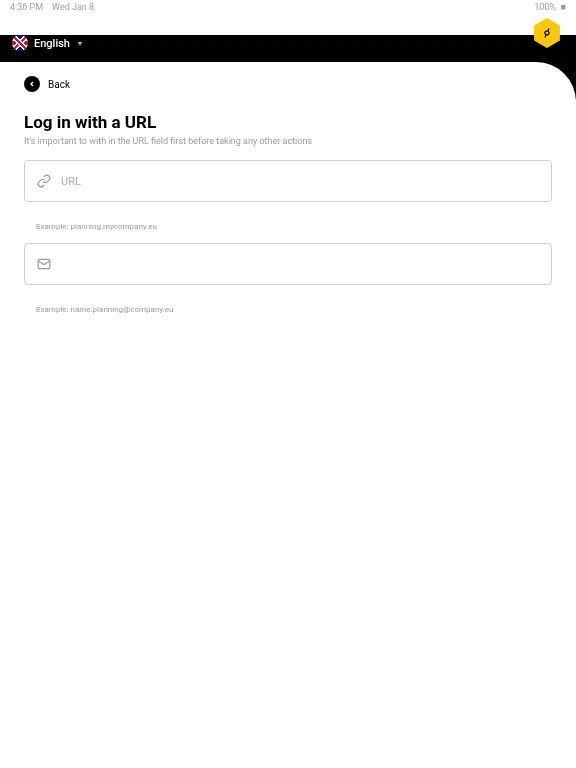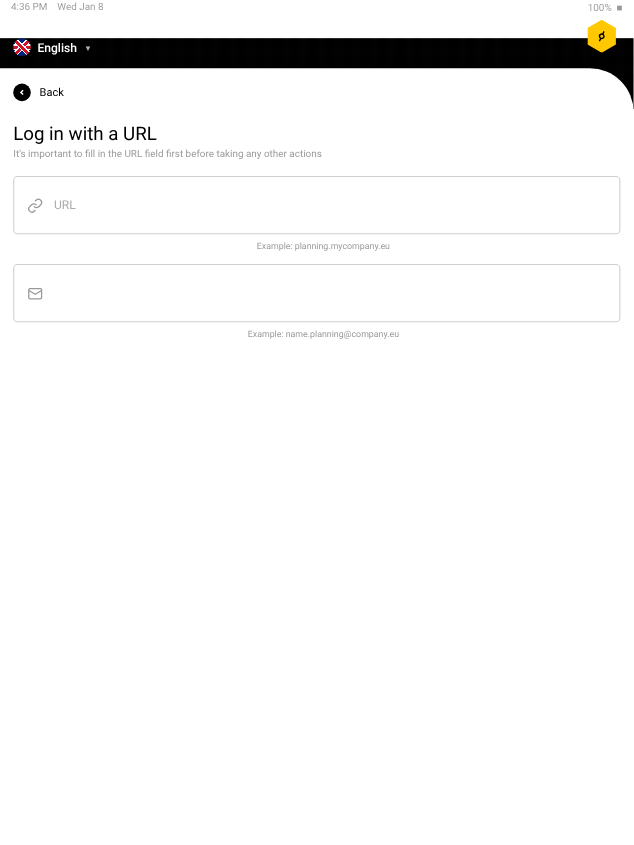--- a/index.html
+++ b/index.html
@@ -92,21 +92,21 @@
       transform: rotate(-20deg);
     }
     .content-sheet {
       position: absolute;
       top: 64px;
       left: 0;
       right: 0;
       bottom: 0;
       background: #fff;
       border-top-right-radius: 40px;
-      padding: 14px 12px;
+      padding: 14px 24px;
       margin-top: -2px;
       z-index: 2;
     }
     .back-row {
       display: flex;
       align-items: center;
       gap: 8px;
       cursor: pointer;
       margin-bottom: 20px;
     }
@@ -120,36 +120,36 @@
       justify-content: center;
       color: #fff;
       font-size: 9px;
     }
     .back-label {
       font-size: 10px;
       color: #000;
     }
     .page-title {
       font-size: 17px;
-      font-weight: 400;
+      font-weight: 700;
       color: #000;
       margin-bottom: 4px;
     }
     .subtitle {
       font-size: 9px;
       color: #9b9b9b;
       margin-bottom: 14px;
     }
     .input-wrap {
       border: 1px solid #d0d0d0;
       border-radius: 4px;
       display: flex;
       align-items: center;
       padding: 0 12px;
-      height: 53px;
+      height: 42px;
       gap: 10px;
     }
     .input-icon {
       color: #999;
       display: flex;
       align-items: center;
     }
     .input-field {
       border: none;
       outline: none;
@@ -157,22 +157,21 @@
       font-size: 11px;
       color: #333;
       background: transparent;
     }
     .input-field::placeholder {
       color: #aaa;
     }
     .hint {
       font-size: 8px;
       color: #9b9b9b;
-      margin: 6px 0 12px 12px;
-      text-align: center;
+      margin: 20px 0 12px 12px;
     }
     .eye-icon {
       color: #999;
       cursor: pointer;
       display: flex;
       align-items: center;
     }
     .home-indicator {
       position: absolute;
       bottom: 6px;
@@ -218,21 +217,21 @@
   <div class="back-row">
     <div class="back-circle">
       <svg width="8" height="8" viewBox="0 0 24 24" fill="none" stroke="#fff" stroke-width="4">
           <path d="M15 18l-6-6 6-6"></path>
         </svg>
     </div>
     <span class="back-label">Back</span>
   </div>
 
   <h1 class="page-title">Log in with a URL</h1>
-  <p class="subtitle">It's important to fill in the URL field first before taking any other actions</p>
+  <p class="subtitle">It's important to with in the URL field first before taking any other actions</p>
 
   <div class="input-wrap">
     <span class="input-icon">
       <svg width="14" height="14" viewBox="0 0 24 24" fill="none" stroke="currentColor" stroke-width="2">
           <path d="M10 13a5 5 0 0 0 7.54.54l3-3a5 5 0 0 0-7.07-7.07l-1.72 1.71"></path>
           <path d="M14 11a5 5 0 0 0-7.54-.54l-3 3a5 5 0 0 0 7.07 7.07l1.71-1.71"></path>
         </svg>
     </span>
     <input class="input-field" type="text" placeholder="URL" style="">
   </div>

